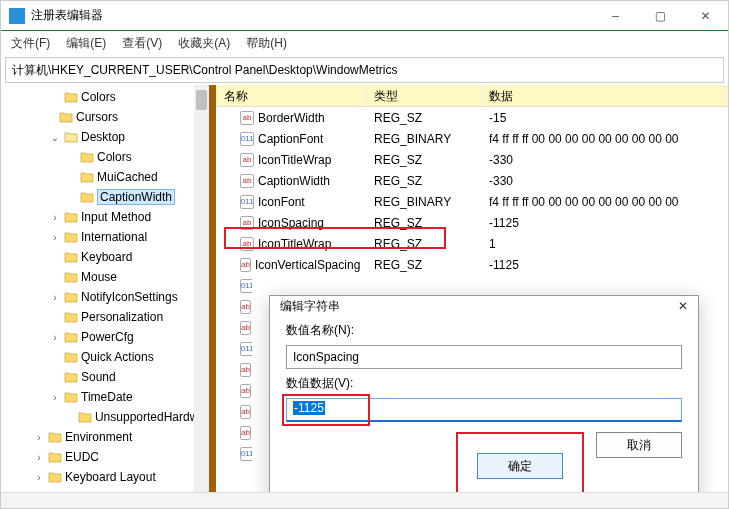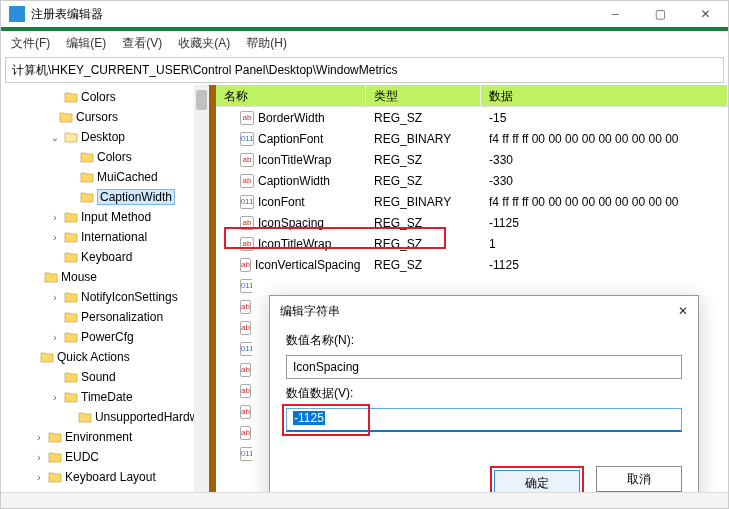--- a/index.html
+++ b/index.html
@@ -1,37 +1,37 @@
 <!DOCTYPE html>
 <html><head>
 <meta charset="utf-8">
 <style>
   * { box-sizing: border-box; }
   body { margin: 0; font-family: "Microsoft YaHei", "Segoe UI", sans-serif; font-size: 12px; color: #000; background: #fff; overflow: hidden; }
   .window { width: 729px; height: 509px; border: 1px solid #ccc; background: #fff; display: flex; flex-direction: column; position: relative; }
-  .titlebar { height: 30px; display: flex; align-items: center; justify-content: space-between; background: #fff; border-bottom: 4px solid #15803d; }
+  .titlebar { height: 30px; display: flex; align-items: center; justify-content: space-between; background: #fff; border-bottom: 1px solid #15803d; }
   .titlebar-left { display: flex; align-items: center; gap: 6px; padding-left: 8px; }
   .app-icon { width: 16px; height: 16px; background: #2b8fd9; display: inline-block; }
   .titlebar-title { font-size: 12px; }
   .win-controls { display: flex; }
   .win-btn { width: 45px; height: 30px; display: flex; align-items: center; justify-content: center; color: #555; }
   .menubar { height: 24px; display: flex; align-items: center; gap: 16px; padding: 0 10px; font-size: 12px; color: #333; }
   .addressbar { height: 26px; border: 1px solid #ccc; margin: 2px 4px; display: flex; align-items: center; padding: 0 6px; font-size: 12px; background: #fff; }
   .content { flex: 1; display: flex; overflow: hidden; position: relative; }
   .tree-pane { width: 215px; border-right: 7px solid #a16207; overflow-y: auto; overflow-x: hidden; padding: 2px 0; position: relative; }
   .tree-scrollbar { position: absolute; top:0; bottom:0; right:0; width:15px; background:#f0f0f0; }
   .tree-scrollbar-thumb { position:absolute; top:5px; height:20px; left:2px; right:2px; background:#c0c0c0; border-radius:2px; }
   .tree-item { display: flex; align-items: center; height: 20px; gap: 3px; white-space: nowrap; }
   .tree-expand { width: 12px; text-align: center; color: #666; font-size: 10px; display:inline-block; }
   .tree-folder { width: 14px; height: 12px; display:inline-block; }
   .tree-folder svg { width:14px; height:12px; display:block; }
   .tree-label { }
   .tree-sel { background: #cde8ff; border: 1px solid #7ab7e8; padding: 0 2px; }
   .list-pane { flex: 1; display: flex; flex-direction: column; overflow: hidden; }
-  .list-header { display: flex; height: 22px; border-bottom: 1px solid #ddd; background: #bef264; }
+  .list-header { display: flex; height: 22px; border-bottom: 1px solid #ddd; background: #fef9c3; }
   .lh-col { padding: 3px 8px; border-right: 1px solid #eee; font-size: 12px; }
   .col-name { width: 150px; }
   .col-type { width: 115px; }
   .col-data { flex: 1; }
   .list-body { flex: 1; overflow: hidden; }
   .list-row { display: flex; height: 21px; align-items: center; }
   .cell { padding: 0 8px; overflow: hidden; text-overflow: ellipsis; white-space: nowrap; }
   .cell-name { width: 150px; display:flex; align-items:center; gap:4px; }
   .cell-type { width: 115px; }
   .cell-data { flex: 1; }
@@ -44,21 +44,21 @@
   .dialog-body { flex:1; padding: 6px 16px 0 16px; display:flex; flex-direction:column; gap:6px; }
   .dlg-label { font-size:12px; }
   .dlg-input { width:100%; height:24px; border:1px solid #999; padding:2px 6px; font-size:12px; background:#fff; }
   .dlg-value-wrap { position:relative; }
   .dlg-value-input { width:100%; height:24px; border:1px solid #6aa9e0; border-bottom:2px solid #1a6fc4; padding:2px 6px; font-size:12px; }
   .value-sel { background:#0078d7; color:#fff; padding:0 1px; }
   .dlg-hl-value { position:absolute; left:-4px; top:-4px; width:88px; height:32px; border:2px solid #e11b2b; pointer-events:none; }
   .dialog-buttons { display:flex; justify-content:flex-end; gap:12px; padding:10px 16px 14px 0; }
   .dlg-btn { width:86px; height:26px; border:1px solid #888; background:#fdfdfd; font-size:12px; display:flex; align-items:center; justify-content:center; }
   .dlg-btn-ok { border:1px solid #3a8dd8; background:#eaf3fb; }
-  .dlg-hl-ok { border:2px solid #e11b2b; padding:2px; }
+  .dlg-hl-ok { border:2px solid #e11b2b; padding:19px; }
   .statusbar { height:16px; border-top:1px solid #ddd; background:#f4f4f4; }
   .trunc { width:36px; overflow:hidden; }
 </style>
 </head>
 <body>
 
 <div class="window">
 
   <div class="titlebar">
     <div class="titlebar-left">
@@ -170,21 +170,21 @@
         </div>
         <div class="tree-item" style="padding-left: 48px;">
           <span class="tree-expand"></span>
           <span class="tree-folder">
             <svg viewBox="0 0 14 12">
               <path d="M1 2h4l1 1h7v8H1z" fill="#ffd86b" stroke="#c8a23c" stroke-width="0.7"></path>
             </svg>
           </span>
           <span class="tree-label">Keyboard</span>
         </div>
-        <div class="tree-item" style="padding-left: 28px;">
+        <div class="tree-item" style="padding-left: 48px;">
           <span class="tree-expand"></span>
           <span class="tree-folder">
             <svg viewBox="0 0 14 12">
               <path d="M1 2h4l1 1h7v8H1z" fill="#ffd86b" stroke="#c8a23c" stroke-width="0.7"></path>
             </svg>
           </span>
           <span class="tree-label">Mouse</span>
         </div>
         <div class="tree-item" style="padding-left: 48px;">
           <span class="tree-expand">›</span>
@@ -206,21 +206,21 @@
         </div>
         <div class="tree-item" style="padding-left: 48px;">
           <span class="tree-expand">›</span>
           <span class="tree-folder">
             <svg viewBox="0 0 14 12">
               <path d="M1 2h4l1 1h7v8H1z" fill="#ffd86b" stroke="#c8a23c" stroke-width="0.7"></path>
             </svg>
           </span>
           <span class="tree-label">PowerCfg</span>
         </div>
-        <div class="tree-item" style="padding-left: 24px; text-align: center;">
+        <div class="tree-item" style="padding-left: 48px; text-align: center;">
           <span class="tree-expand"></span>
           <span class="tree-folder">
             <svg viewBox="0 0 14 12">
               <path d="M1 2h4l1 1h7v8H1z" fill="#ffd86b" stroke="#c8a23c" stroke-width="0.7"></path>
             </svg>
           </span>
           <span class="tree-label">Quick Actions</span>
         </div>
         <div class="tree-item" style="padding-left: 48px;">
           <span class="tree-expand"></span>

